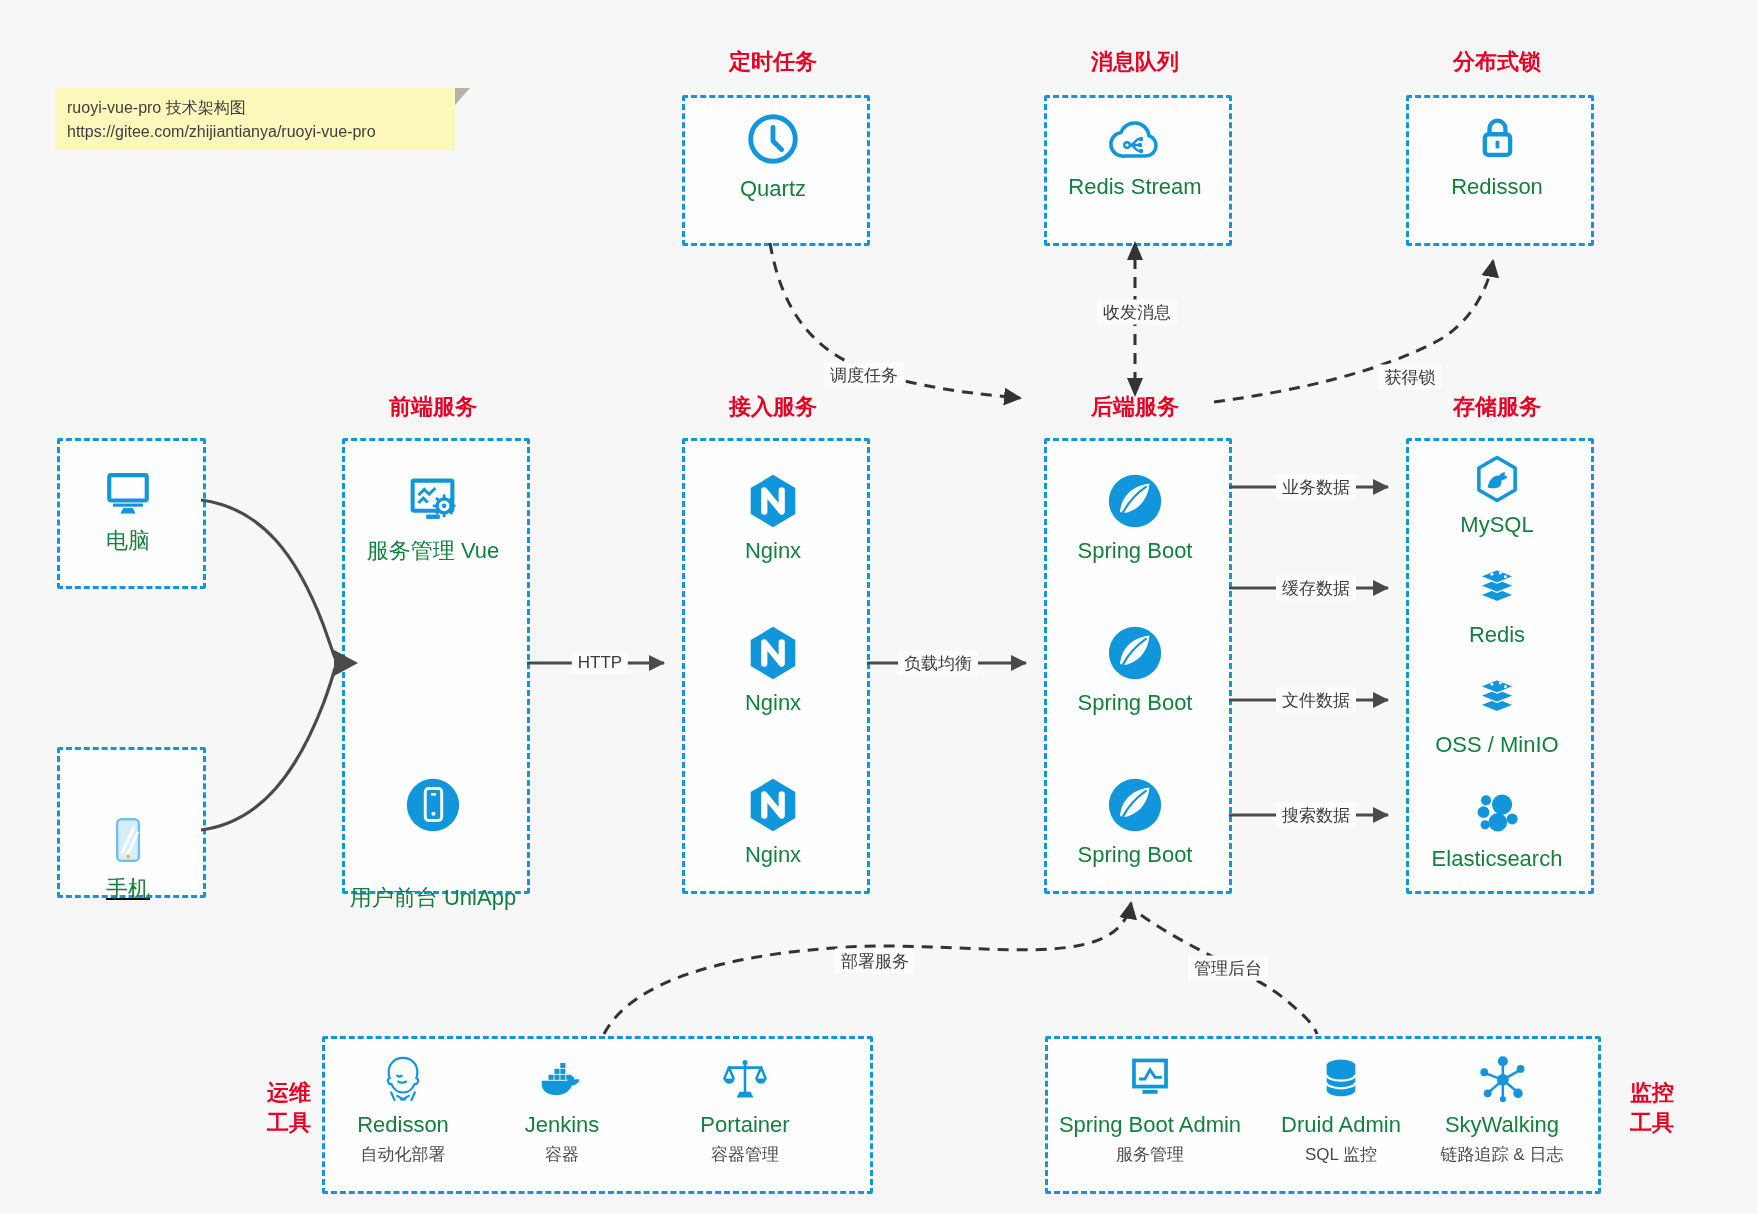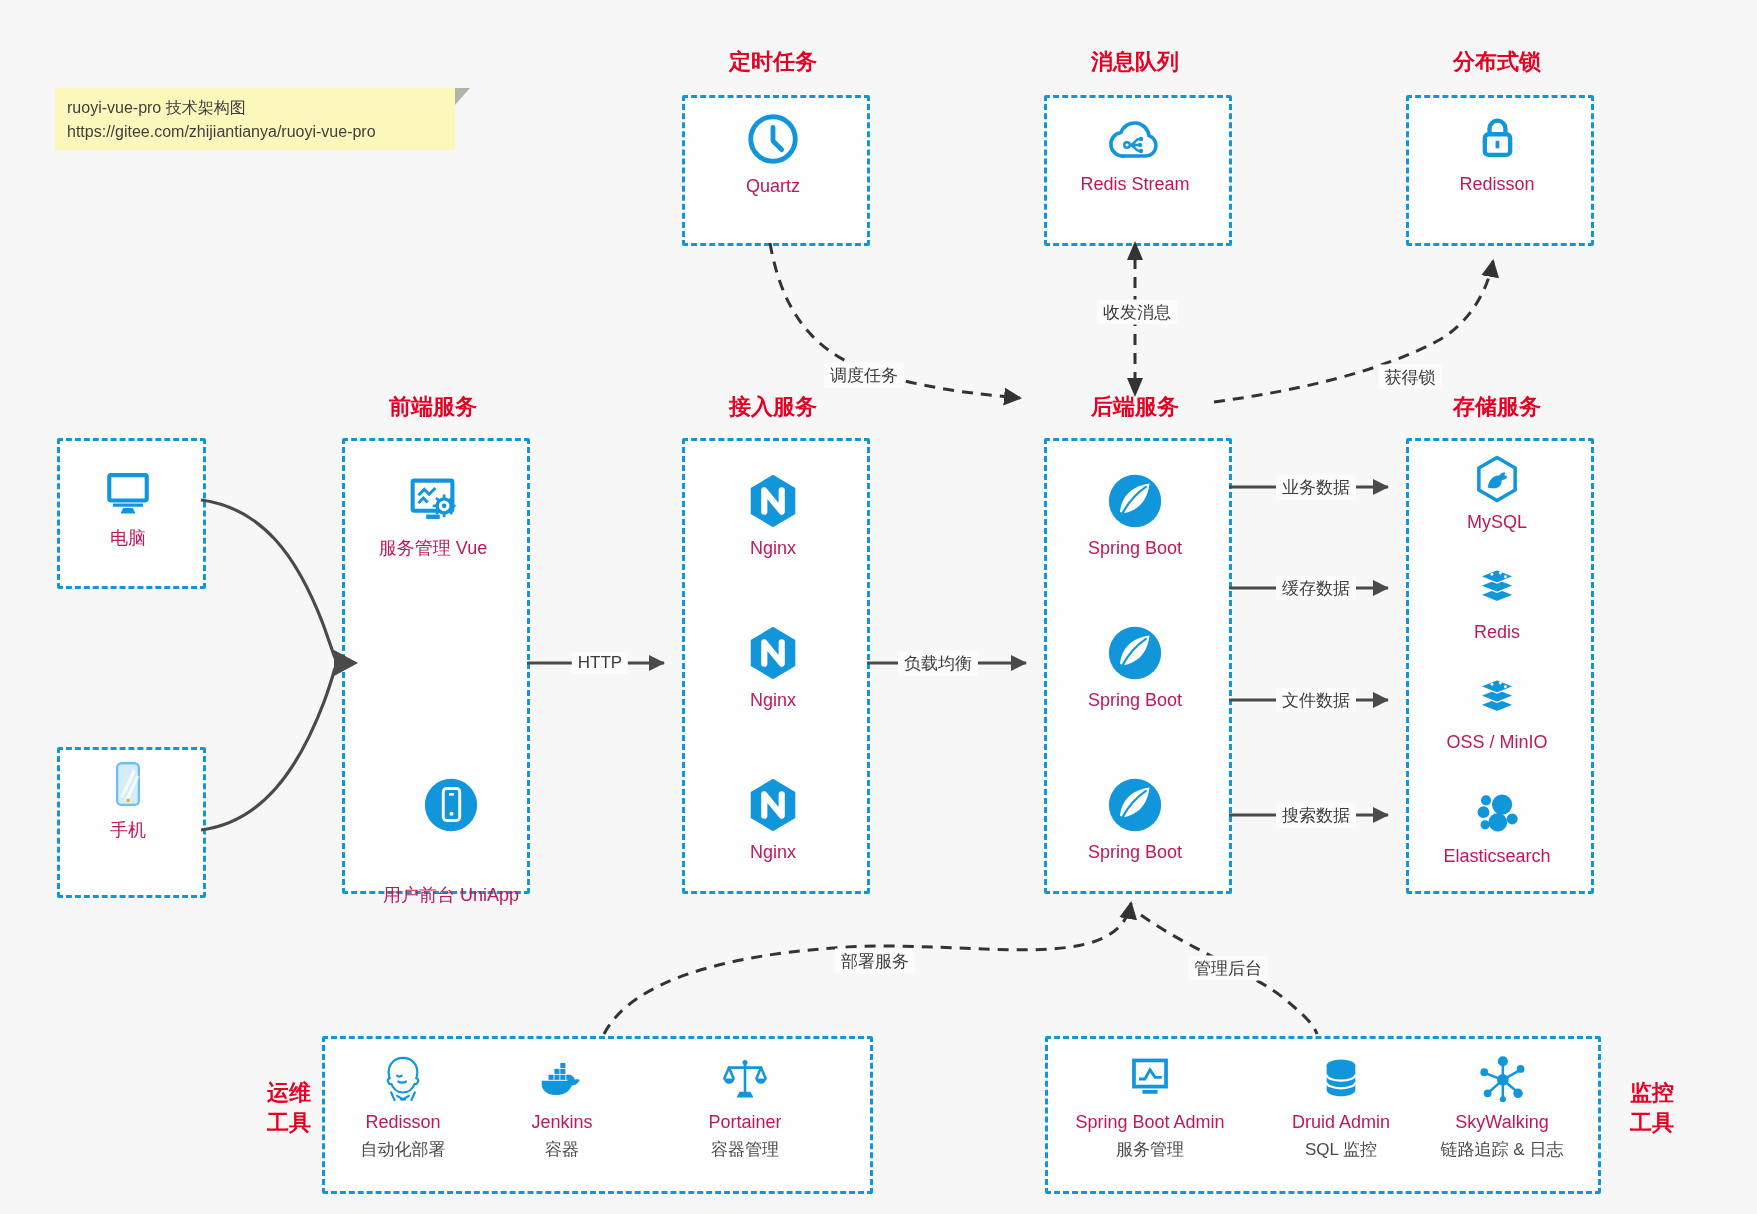--- a/index.html
+++ b/index.html
@@ -1,20 +1,20 @@
 <!DOCTYPE html>
 <html><head>
 <meta charset="utf-8">
 <style>
   html,body{margin:0;padding:0;background:#f7f7f8;font-family:"Liberation Sans",sans-serif;}
   .stage{position:relative;width:1757px;height:1214px;background:#f7f7f8;overflow:hidden;}
   .dbox{position:absolute;border:3px dashed #1296db;background:#fefefe;border-radius:2px;z-index:1;}
   .red-title{position:absolute;transform:translate(-50%,-50%);color:#e60023;font-size:22px;font-weight:bold;white-space:nowrap;z-index:2;text-align:center;line-height:1.35;}
   .node{position:absolute;transform:translateX(-50%);display:flex;flex-direction:column;align-items:center;gap:5px;z-index:2;text-align:center;width:190px;}
-  .node .lbl{font-size:18px;color:#be185d;white-space:nowrap;line-height:1.25;}
+  .node .lbl{font-size:22px;color:#15803d;white-space:nowrap;line-height:1.25;}
   .node .sub{font-size:17px;color:#4a4a4a;white-space:nowrap;line-height:1.25;}
   .layer{position:absolute;left:0;top:0;z-index:4;pointer-events:none;}
   .edge-label{position:absolute;transform:translate(-50%,-50%);font-size:17px;color:#3c3c3c;background:#fcfcfd;padding:1px 6px;white-space:nowrap;z-index:5;}
   .note{position:absolute;left:55px;top:88px;width:400px;height:62px;background:#fcf7bb;z-index:2;box-sizing:border-box;padding:8px 0 0 12px;color:#3f3f3f;font-size:16px;line-height:1.5;}
   .note .fold{position:absolute;top:0;right:-15px;width:0;height:0;border-top:17px solid #b3b3aa;border-right:15px solid transparent;}
   .ic{display:block;}
 </style>
 </head>
 <body>
 
@@ -85,21 +85,21 @@
 
   <div class="node" style="left:128px;top:462px;">
     <svg class="ic" width="60" height="60" viewBox="0 0 64 64">
       <rect x="12" y="14" width="40" height="27" rx="2" fill="none" stroke="#1296db" stroke-width="4.4"></rect>
       <line x1="16" y1="46" x2="48" y2="46" stroke="#1296db" stroke-width="3.4"></line>
       <path d="M27 49h10l3 6H24z" fill="#1296db"></path>
     </svg>
     <div class="lbl">电脑</div>
   </div>
 
-  <div class="node" style="left:128px;top:756px;">
+  <div class="node" style="left:128px;top:812px;text-decoration:underline;">
     <svg class="ic" width="58" height="58" viewBox="0 0 64 64">
       <rect x="20" y="8" width="24" height="46" rx="5" fill="#d8edfc" stroke="#6fc0f2" stroke-width="2.6"></rect>
       <path d="M25 46 39 16M30 50 43 22" stroke="#ffffff" stroke-width="3.4" opacity="0.8" fill="none"></path>
       <circle cx="32" cy="49" r="2" fill="#e8b339"></circle>
     </svg>
     <div class="lbl">手机</div>
   </div>
 
   <div class="node" style="left:433px;top:470px;">
     <svg class="ic" width="62" height="62" viewBox="0 0 64 64">
@@ -119,21 +119,21 @@
           <line x1="50.9" y1="29.6" x2="48.8" y2="31.7"></line>
             <line x1="38.2" y1="42.3" x2="36.1" y2="44.4"></line>
         </g>
       </g>
       <rect x="25" y="46" width="14" height="4.5" fill="#1296db"></rect>
     </svg>
     <div class="lbl">服务管理 Vue</div>
   </div>
 
 
-  <div class="node" style="left:451px;top:774px;gap:48px;">
+  <div class="node" style="left:433px;top:774px;gap:48px;">
     <svg class="ic" width="62" height="62" viewBox="0 0 64 64">
       <circle cx="32" cy="32" r="27" fill="#1296db"></circle>
       <rect x="24" y="15" width="17" height="33" rx="3.5" fill="none" stroke="#ffffff" stroke-width="3"></rect>
       <line x1="30" y1="21" x2="35" y2="21" stroke="#ffffff" stroke-width="2.6"></line>
       <circle cx="32.5" cy="41" r="2.1" fill="#ffffff"></circle>
     </svg>
     <div class="lbl">用户前台 UniApp</div>
   </div>
 
   <div class="node" style="left:773px;top:470px;">

